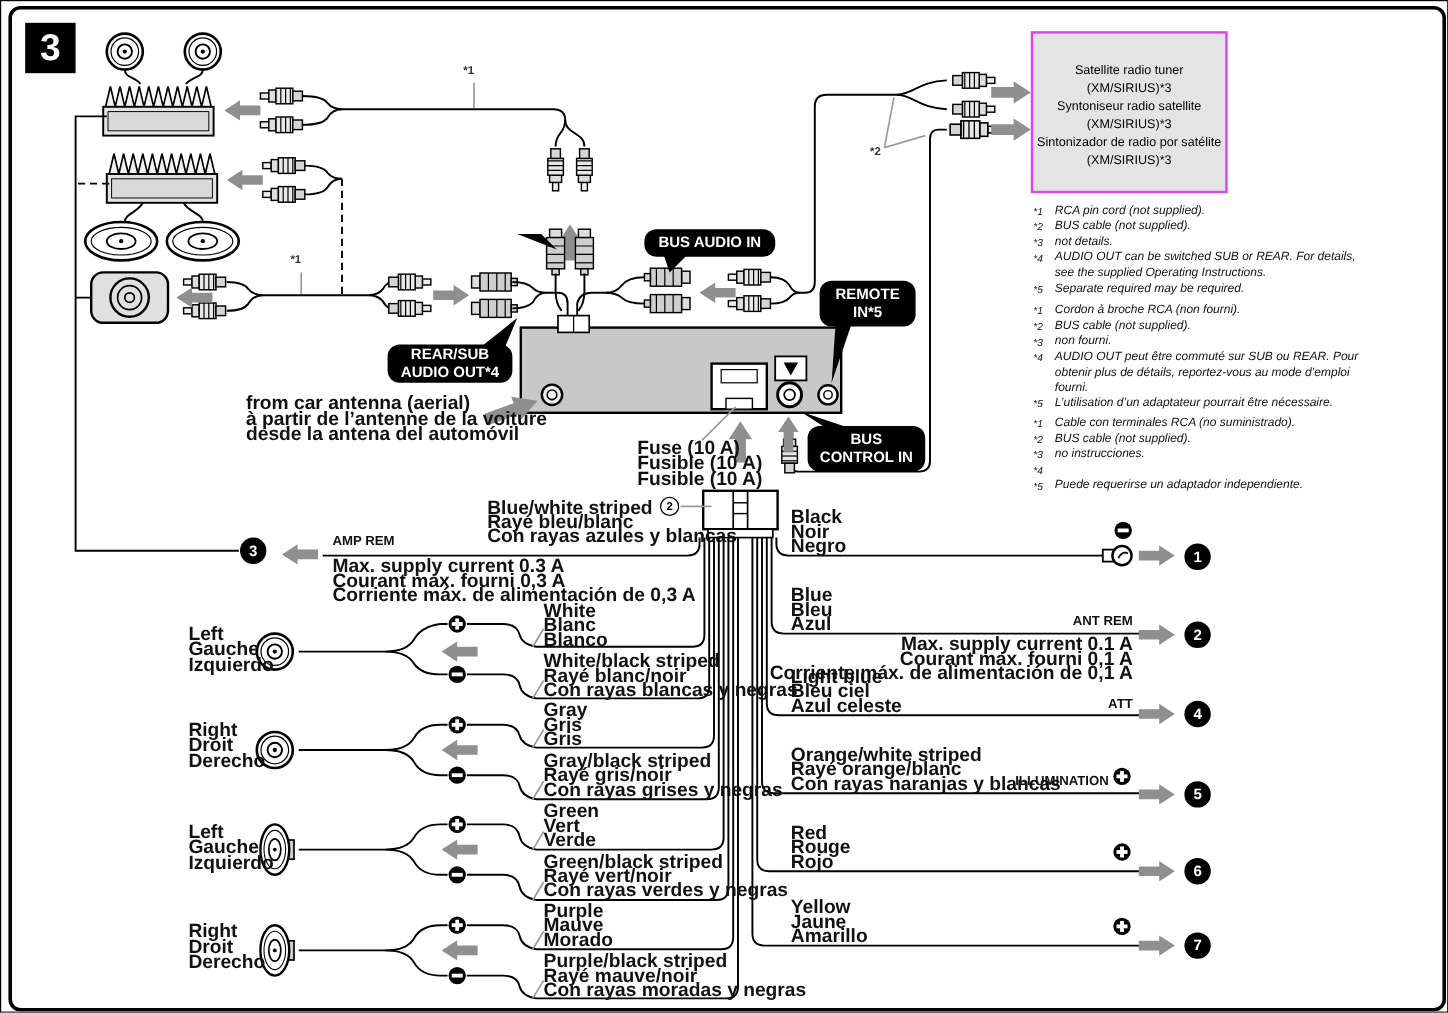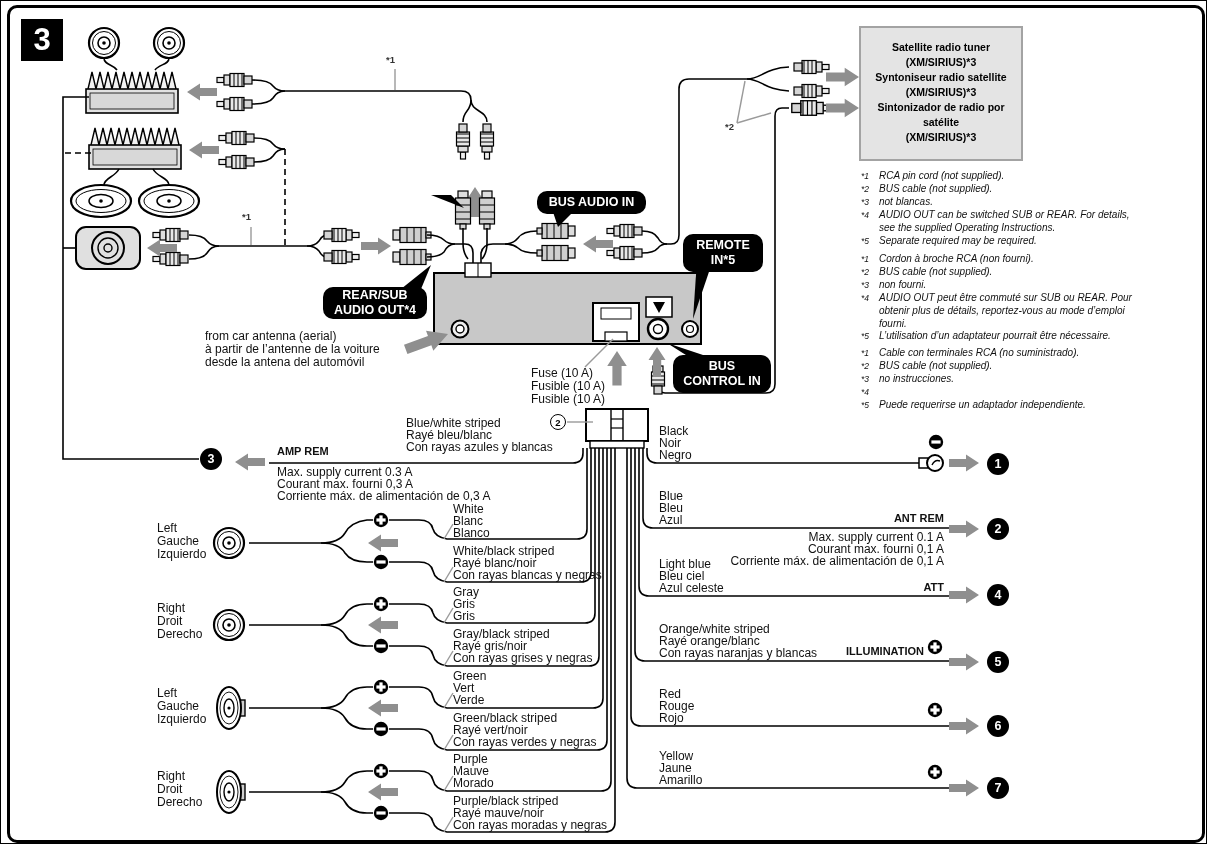--- a/index.html
+++ b/index.html
@@ -2,35 +2,35 @@
 <html><head>
 <meta charset="utf-8">
 <style>
   html,body{margin:0;padding:0;background:#fff;}
   #page{position:relative;width:1207px;height:844px;background:#fff;overflow:hidden;
         border:1px solid #000;box-sizing:border-box;
         font-family:"Liberation Sans",sans-serif;}
   #pageframe{position:absolute;left:6px;top:4px;width:1192px;height:832px;
         border:3px solid #000;border-radius:10px;}
   .abs{position:absolute;}
-  .lbl{font-weight:normal;font-size:12px;line-height:11.8px;white-space:pre-line;color:#111;}
+  .lbl{font-weight:bold;font-size:16px;line-height:11.8px;white-space:pre-line;color:#111;}
   .lh13{line-height:13px;}
   .rt{text-align:right;}
   .term{font-weight:bold;font-size:11px;line-height:12px;color:#111;white-space:pre-line;}
   .bubble{background:#000;color:#fff;border-radius:10px;display:flex;align-items:center;
         justify-content:center;text-align:center;font-weight:bold;font-size:12.5px;
         line-height:15px;white-space:pre-line;}
   .cnum{width:22px;height:22px;border-radius:50%;background:#000;color:#fff;
         font-weight:bold;font-size:12.5px;line-height:22px;text-align:center;}
   .cnum-sm{width:16px;height:16px;border-radius:50%;background:#fff;color:#000;
         border:1.5px solid #000;font-weight:bold;font-size:9.5px;line-height:15px;text-align:center;box-sizing:border-box;}
   .stepbox{background:#000;color:#fff;font-weight:bold;font-size:31px;line-height:42px;
         text-align:center;}
-  .satbox{background:#e4e4e4;border:2px solid #a3a3a3;text-align:center;font-weight:bold;
-        font-size:10.5px;line-height:15px;white-space:pre-line;box-sizing:border-box;padding-top:12px;}
+  .satbox{background:#e4e4e4;border:2px solid #d946ef;text-align:center;font-weight:normal;
+        font-size:10.5px;line-height:15px;white-space:pre-line;box-sizing:border-box;padding-top:24px;}
   .fnblock{width:330px;}
   .fn-row{display:flex;font-style:italic;font-size:10px;line-height:12.9px;color:#111;}
   .fn-m{flex:none;width:18px;font-size:8.5px;padding-top:0px;}
   .fn-t{white-space:pre-line;}
   .note-mark{font-weight:bold;font-size:9.5px;color:#333;}
 </style>
 </head>
 <body>
 
 <div id="page">
@@ -320,21 +320,21 @@
   <div class="fn-row">
         <span class="fn-m">*1</span>
         <span class="fn-t">RCA pin cord (not supplied).</span>
       </div>
   <div class="fn-row">
         <span class="fn-m">*2</span>
         <span class="fn-t">BUS cable (not supplied).</span>
       </div>
   <div class="fn-row">
         <span class="fn-m">*3</span>
-        <span class="fn-t">not blancas.</span>
+        <span class="fn-t">not details.</span>
       </div>
   <div class="fn-row">
         <span class="fn-m">*4</span>
         <span class="fn-t">AUDIO OUT can be switched SUB or REAR. For details,
 see the supplied Operating Instructions.</span>
       </div>
   <div class="fn-row">
         <span class="fn-m">*5</span>
         <span class="fn-t">Separate required may be required.</span>
       </div>

